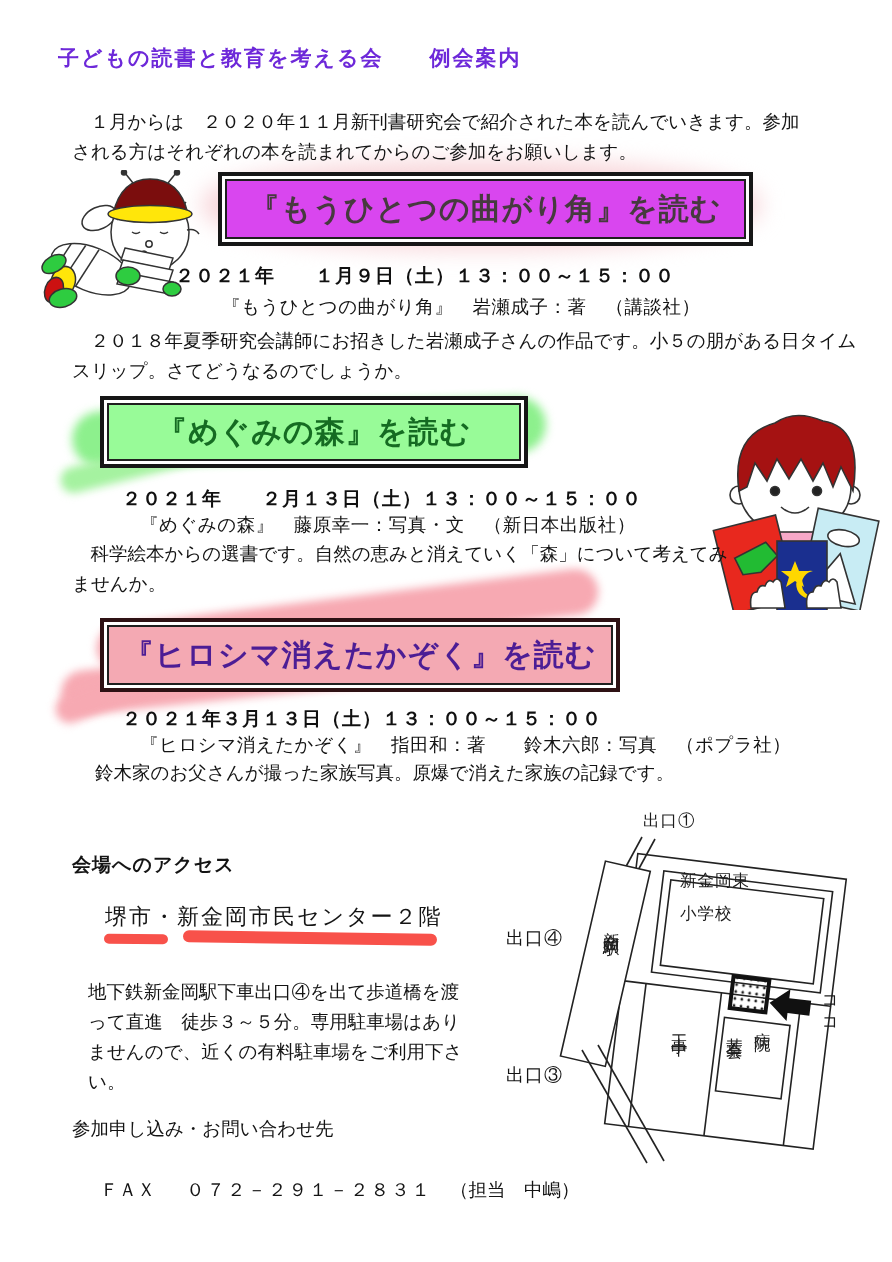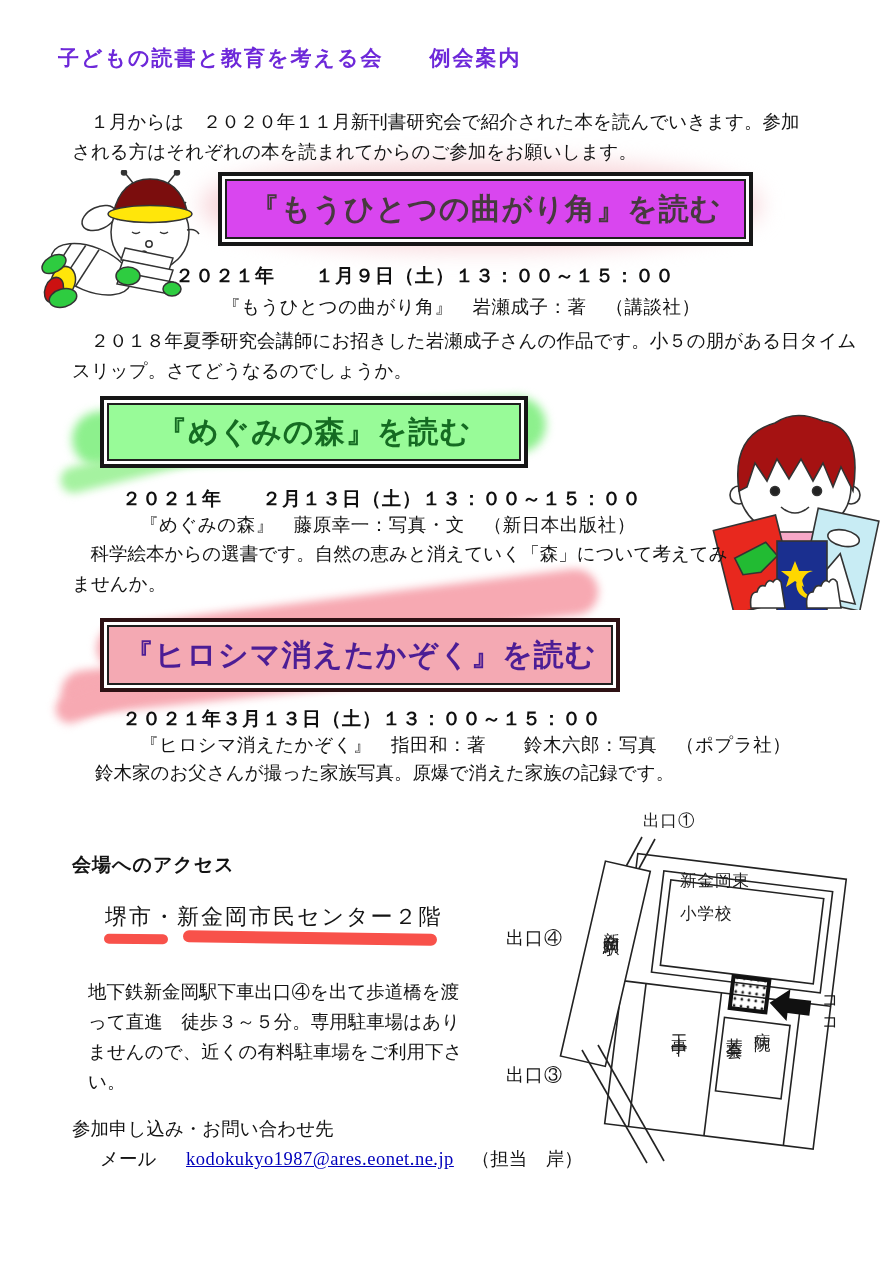--- a/index.html
+++ b/index.html
@@ -239,19 +239,19 @@
     <div class="map-label vtext lbl-station">新金岡駅</div>
     <div class="map-label lbl-school1">新金岡東</div>
     <div class="map-label lbl-school2">小学校</div>
     <div class="map-label vtext lbl-koji">工事中</div>
     <div class="map-label vtext lbl-wakaba">若葉会</div>
     <div class="map-label vtext lbl-hospital">病院</div>
     <div class="map-label vtext lbl-koko">ココ</div>
   </div>
 
   <div class="abs contact-heading">参加申し込み・お問い合わせ先</div>
-  <div class="abs contact-row row-mail">
-    <span class="contact-label">メール</span>
-    <a href="#" class="email-link">kodokukyo1987@ares.eonet.ne.jp</a>
-    <span class="contact-person">（担当　岸）</span>
+  <div class="abs contact-row row-fax">
+    <span class="contact-label">ＦＡＸ</span>
+    <span class="fax-number">０７２－２９１－２８３１</span>
+    <span class="contact-person">（担当　中嶋）</span>
   </div>
 
 </div>
 
 </body></html>

